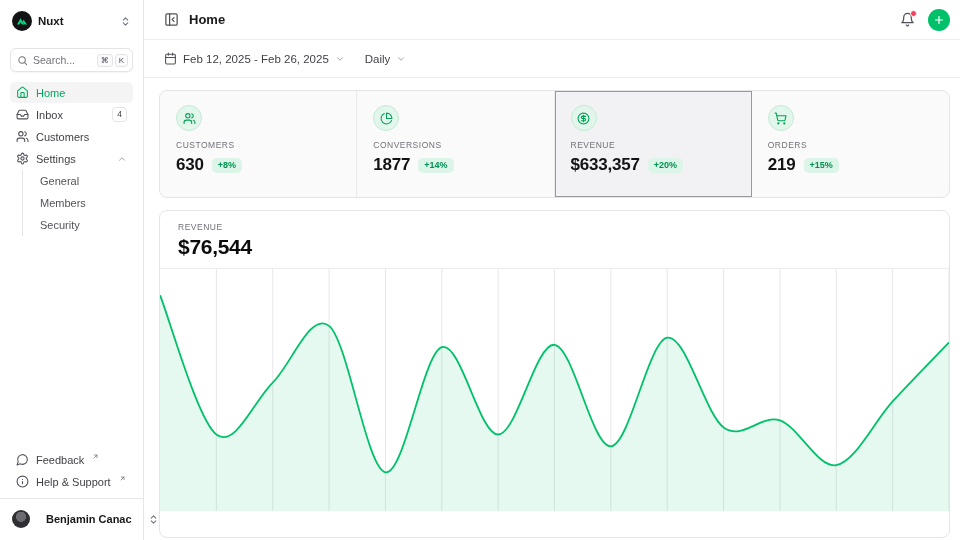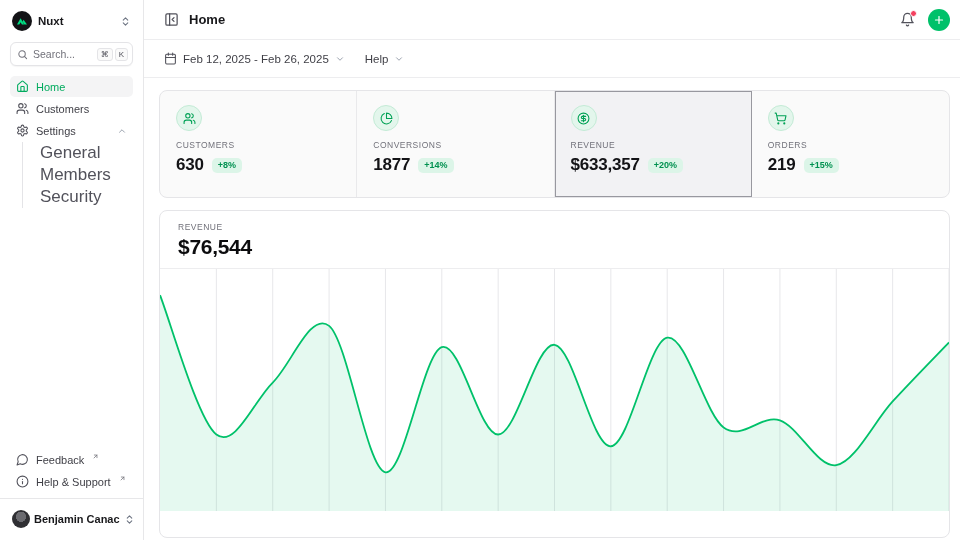--- a/index.html
+++ b/index.html
@@ -9,43 +9,43 @@
 
   
   .sidebar { width:144px; min-width:144px; height:540px; background:#fff;
     border-right:1px solid #e7e7e9; display:flex; flex-direction:column;
     padding:10px 10px 6px; }
   .workspace { display:flex; align-items:center; gap:6px; height:22px; padding:0 2px; cursor:pointer; }
   .ws-logo { width:20px; height:20px; border-radius:50%; background:#131316;
     display:flex; align-items:center; justify-content:center; flex:none; }
   .ws-name { flex:1; font-size:11.5px; font-weight:700; color:#18181b; }
   .updown { color:#6b7280; display:flex; }
-  .searchbox { margin-top:10px; height:24px; border:1px solid #e4e4e7; border-radius:6px;
+  .searchbox { margin-top:16px; height:24px; border:1px solid #e4e4e7; border-radius:6px;
     background:#fff; box-shadow:0 1px 1px rgba(0,0,0,.04); display:flex; align-items:center;
     gap:5px; padding:0 4px 0 6px; color:#71717a; font-size:10.5px; cursor:text; }
   .searchbox .ph { flex:1; }
   kbd { font-family:"Liberation Sans",sans-serif; font-size:8px; color:#52525b;
     border:1px solid #e4e4e7; background:#fafafa; border-radius:3px; padding:1px 3px;
     min-width:13px; text-align:center; display:inline-block; }
   .kbds { display:flex; gap:2px; }
   nav { margin-top:10px; }
   .nav-item { height:21px; display:flex; align-items:center; gap:7px; padding:0 6px;
     border-radius:5px; font-size:11px; color:#3f3f46; margin-bottom:1px; cursor:pointer; }
   .nav-item .nicon { display:flex; color:#52525b; }
   .nav-item.active { background:#f4f4f5; color:#00ab5e; font-weight:500; }
   .nav-item.active .nicon { color:#00ab5e; }
   .count-badge { margin-left:auto; font-size:8.5px; color:#3f3f46; border:1px solid #e4e4e7;
     border-radius:4px; padding:1px 4px; line-height:1.2; background:#fff; }
   .trail-chevron { margin-left:auto; color:#9ca3af; display:flex; }
   .subnav { margin-left:12px; border-left:1px solid #e4e4e7; }
   .subnav-item { height:22px; display:flex; align-items:center; padding-left:17px;
-    font-size:17px; color:#52525b; cursor:pointer; }
+    font-size:11px; color:#52525b; cursor:pointer; }
   .sidebar-bottom { margin-top:auto; }
   .side-divider { border-top:1px solid #e7e7e9; margin:6px -10px; }
-  .user-row { display:flex; align-items:center; gap:4px; padding:5px 2px 6px; cursor:pointer; }
+  .user-row { display:flex; align-items:center; gap:16px; padding:5px 2px 6px; cursor:pointer; }
   .avatar { width:18px; height:18px; border-radius:50%; flex:none;
     background:radial-gradient(circle at 50% 38%, #6b6b70 0 35%, #2f2f33 36% 100%); }
   .user-name { flex:1; font-size:11px; font-weight:600; color:#18181b; white-space:nowrap; }
   .ext { color:#71717a; display:flex; margin-left:1px; margin-bottom:7px; }
 
   
   .main { flex:1; display:flex; flex-direction:column; min-width:0; }
   .topbar { height:40px; min-height:40px; border-bottom:1px solid #ededef; display:flex;
     align-items:center; padding:0 10px 0 20px; }
   .collapse-btn { display:flex; color:#52525b; cursor:pointer; }
@@ -139,20 +139,30 @@
           <svg class="icon-svg" width="13" height="13" viewBox="0 0 24 24" fill="none" stroke="currentColor" stroke-width="2" stroke-linecap="round" stroke-linejoin="round">
               <path d="M15 21v-8a1 1 0 0 0-1-1h-4a1 1 0 0 0-1 1v8"></path>
               <path d="M3 10a2 2 0 0 1 .7-1.5l7-6a2 2 0 0 1 2.6 0l7 6A2 2 0 0 1 21 10v9a2 2 0 0 1-2 2H5a2 2 0 0 1-2-2z"></path>
             </svg>
         </span>
         <span>Home</span>
       </div>
       <div class="nav-item">
         <span class="nicon">
           <svg class="icon-svg" width="13" height="13" viewBox="0 0 24 24" fill="none" stroke="currentColor" stroke-width="2" stroke-linecap="round" stroke-linejoin="round">
+              <polyline points="22 12 16 12 14 15 10 15 8 12 2 12"></polyline>
+              <path d="M5.45 5.11 2 12v6a2 2 0 0 0 2 2h16a2 2 0 0 0 2-2v-6l-3.45-6.89A2 2 0 0 0 16.76 4H7.24a2 2 0 0 0-1.79 1.11z"></path>
+            </svg>
+        </span>
+        <span>Inbox</span>
+        <span class="count-badge">4</span>
+      </div>
+      <div class="nav-item">
+        <span class="nicon">
+          <svg class="icon-svg" width="13" height="13" viewBox="0 0 24 24" fill="none" stroke="currentColor" stroke-width="2" stroke-linecap="round" stroke-linejoin="round">
               <path d="M16 21v-2a4 4 0 0 0-4-4H6a4 4 0 0 0-4 4v2"></path>
               <circle cx="9" cy="7" r="4"></circle>
               <path d="M22 21v-2a4 4 0 0 0-3-3.87"></path>
               <path d="M16 3.13a4 4 0 0 1 0 7.75"></path>
             </svg>
         </span>
         <span>Customers</span>
       </div>
       <div class="nav-item">
         <span class="nicon">
@@ -265,21 +275,21 @@
             </svg>
         </span>
         <span>Feb 12, 2025 - Feb 26, 2025</span>
         <span class="chev">
           <svg class="icon-svg" width="10" height="10" viewBox="0 0 24 24" fill="none" stroke="currentColor" stroke-width="2.4" stroke-linecap="round" stroke-linejoin="round">
               <path d="m6 9 6 6 6-6"></path>
             </svg>
         </span>
       </button>
       <button class="tool-btn">
-        <span>Help</span>
+        <span>Daily</span>
         <span class="chev">
           <svg class="icon-svg" width="10" height="10" viewBox="0 0 24 24" fill="none" stroke="currentColor" stroke-width="2.4" stroke-linecap="round" stroke-linejoin="round">
               <path d="m6 9 6 6 6-6"></path>
             </svg>
         </span>
       </button>
     </div>
 
     <section class="stats">
       <div class="stat">

